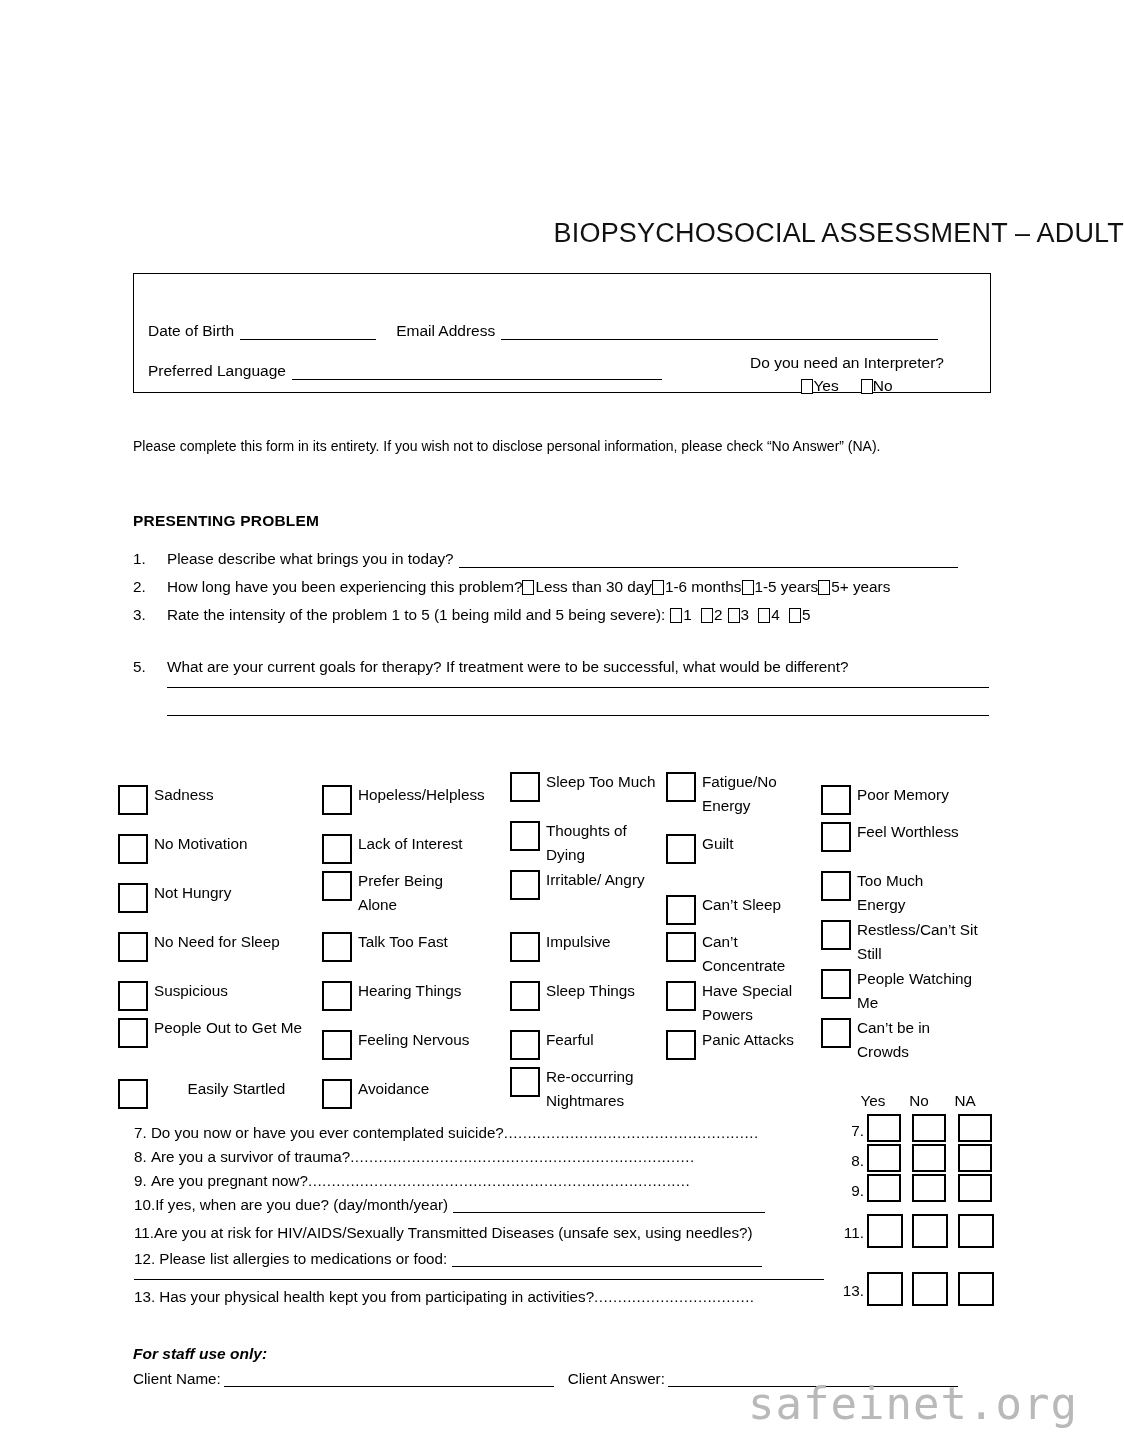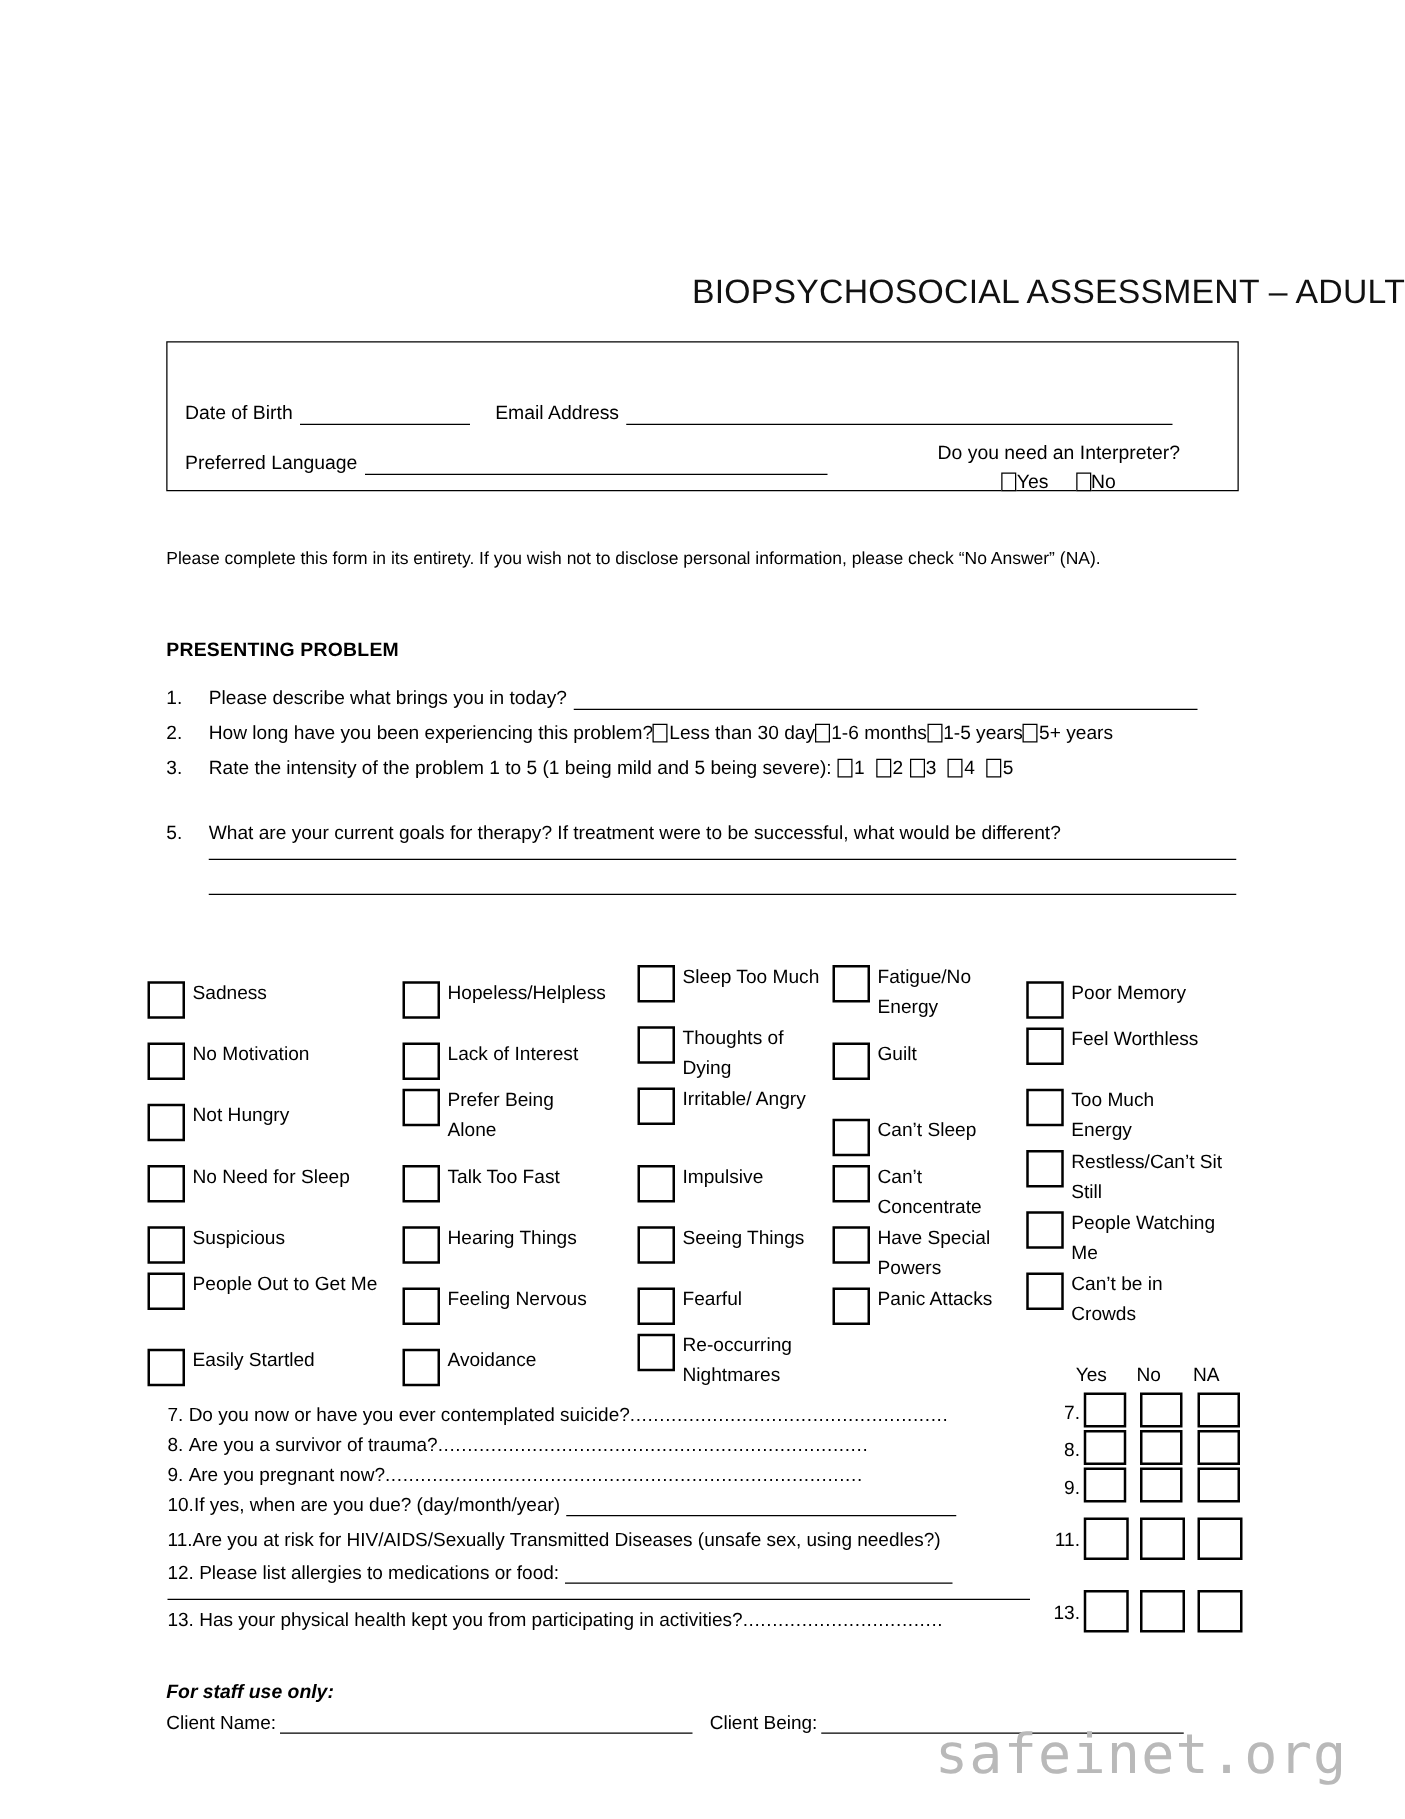--- a/index.html
+++ b/index.html
@@ -378,21 +378,21 @@
           <span class="sym-label" style="--lw:180px">No Need for Sleep</span>
         </div>
       <div class="sym-item" style="top:204px;">
           <span class="sym-cb"></span>
           <span class="sym-label" style="--lw:165px">Suspicious</span>
         </div>
       <div class="sym-item" style="top:241px;">
           <span class="sym-cb"></span>
           <span class="sym-label" style="--lw:160px;margin-left:36px;">People Out to Get Me</span>
         </div>
-      <div class="sym-item" style="top:302px;">
+      <div class="sym-item" style="top:302px;text-align:center;">
           <span class="sym-cb"></span>
           <span class="sym-label" style="--lw:165px">Easily Startled</span>
         </div>
     </div>
 
     <div class="sym-col" style="left:204px;">
       <div class="sym-item" style="top:8px;">
           <span class="sym-cb"></span>
           <span class="sym-label" style="--lw:160px">Hopeless/Helpless</span>
         </div>
@@ -434,21 +434,21 @@
       <div class="sym-item" style="top:93px;">
           <span class="sym-cb"></span>
           <span class="sym-label" style="--lw:100px">Irritable/ Angry</span>
         </div>
       <div class="sym-item" style="top:155px;">
           <span class="sym-cb"></span>
           <span class="sym-label" style="--lw:130px">Impulsive</span>
         </div>
       <div class="sym-item" style="top:204px;">
           <span class="sym-cb"></span>
-          <span class="sym-label" style="--lw:140px">Seeing Things</span>
+          <span class="sym-label" style="--lw:140px">Sleep Things</span>
         </div>
       <div class="sym-item" style="top:253px;">
           <span class="sym-cb"></span>
           <span class="sym-label" style="--lw:130px">Fearful</span>
         </div>
       <div class="sym-item" style="top:290px;">
           <span class="sym-cb"></span>
           <span class="sym-label" style="--lw:125px">Re-occurring Nightmares</span>
         </div>
     </div>
@@ -572,18 +572,18 @@
     </div>
     <div class="qline" style="top:164px;">
       <span>13.</span>&nbsp;<span>Has your physical health kept you from participating in activities?</span><span class="dots">..................................</span>
     </div>
   </div>
 
   <div class="long-rule"></div>
 
   <div class="staff-head">For staff use only:</div>
   <div class="staff-row">
-    <span>Client Name:</span><span class="staff-rule w-cn"></span><span class="staff-gap"></span><span>Client Being:</span><span class="staff-rule w-num"></span>
+    <span>Client Name:</span><span class="staff-rule w-cn"></span><span class="staff-gap"></span><span>Client Answer:</span><span class="staff-rule w-num"></span>
   </div>
 
   <div class="watermark">safeinet.org</div>
 
 </div>
 
 </body></html>

